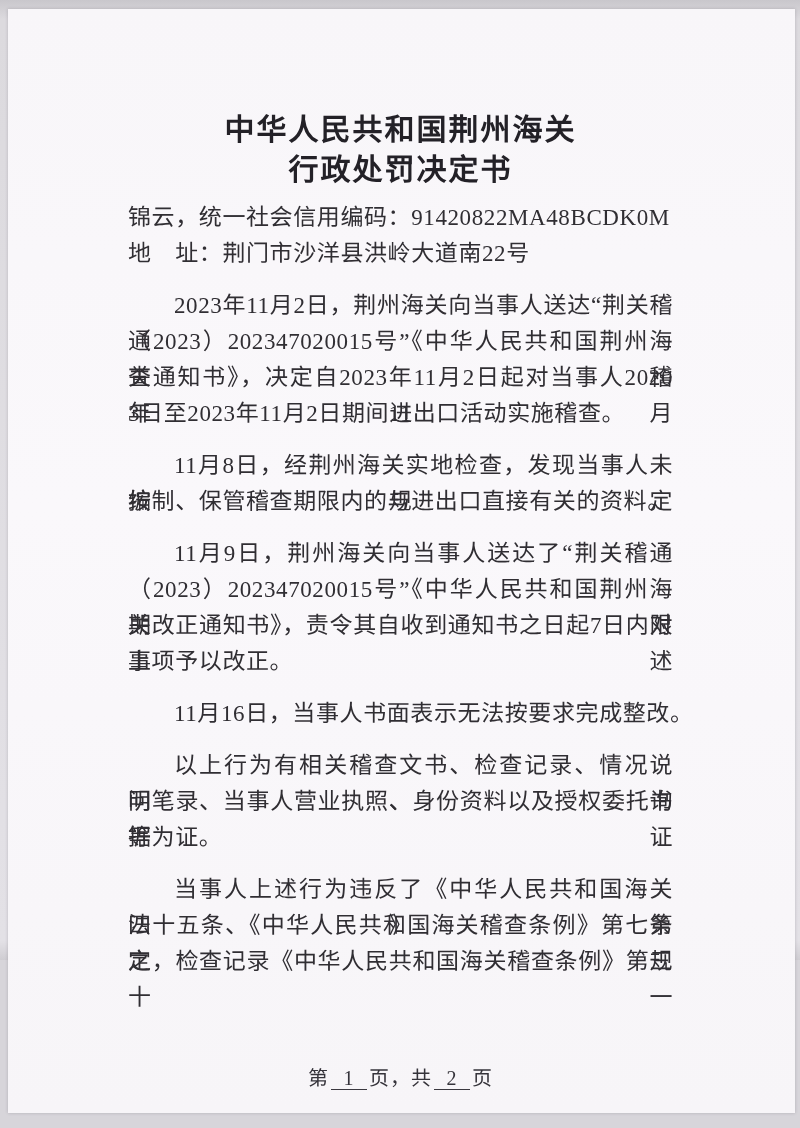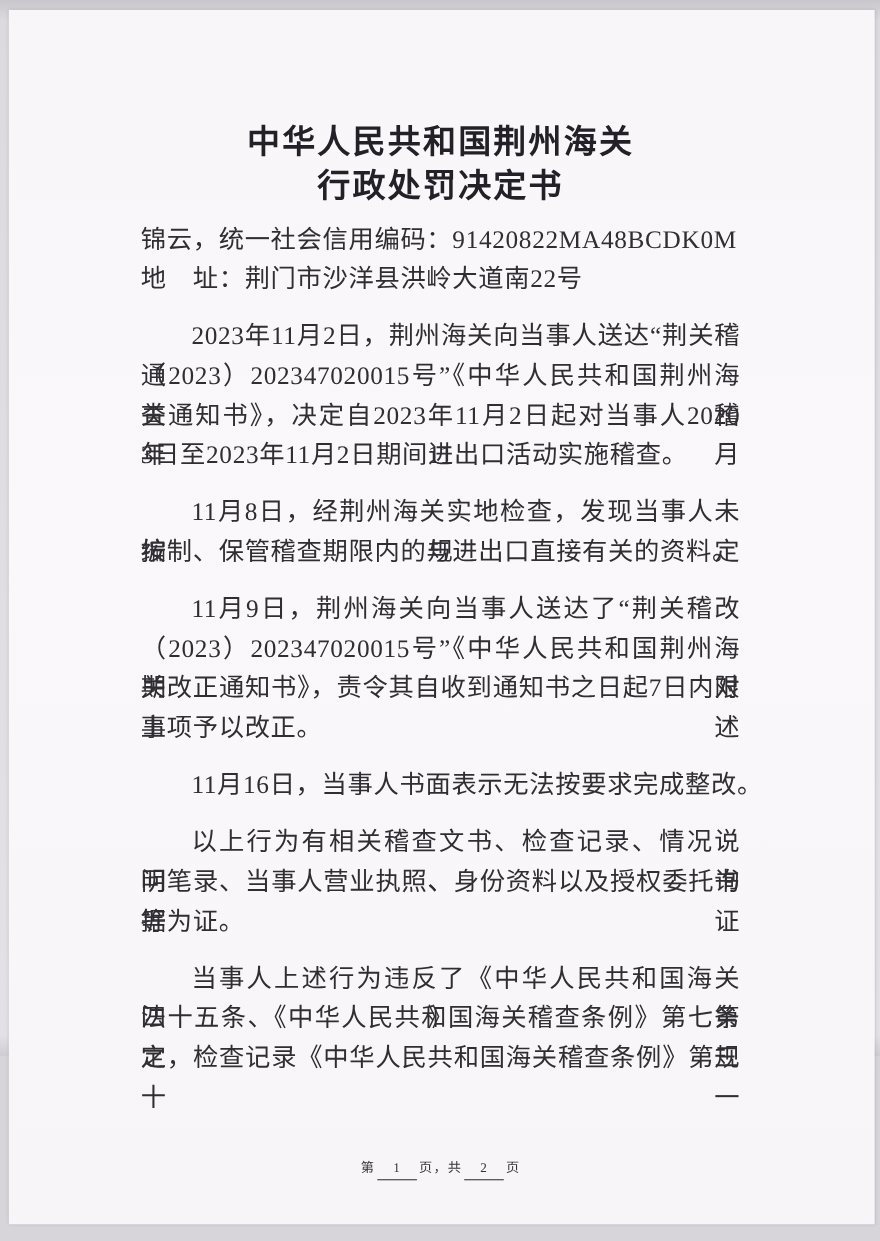--- a/index.html
+++ b/index.html
@@ -57,24 +57,24 @@
   }
   .line.justify {
     white-space: normal;
     text-align: justify;
     text-align-last: justify;
     text-justify: inter-character;
   }
   .line.indent { text-indent: 46px; margin-top: 16px; }
   .page-footer {
     position: absolute;
-    left: 0; bottom: 40px;
+    left: 0; bottom: 22px;
     width: 100%;
     text-align: center;
-    font-size: 12px;
+    font-size: 20px;
     letter-spacing: 1px;
     color: #35333a;
     margin-top: 29px;
   }
   .page-footer .pg-num {
     display: inline-block;
     min-width: 36px;
     text-align: center;
     border-bottom: 1.5px solid #3a383f;
     margin: 0 2px;
@@ -96,21 +96,21 @@
 
       <div class="body-lines">
         <p class="line">锦云，统一社会信用编码：91420822MA48BCDK0M</p>
         <p class="line">地　址：荆门市沙洋县洪岭大道南22号</p>
         <p class="line indent justify">2023年11月2日，荆州海关向当事人送达“荆关稽通</p>
         <p class="line justify">（2023）202347020015号”《中华人民共和国荆州海关稽</p>
         <p class="line justify">查通知书》，决定自2023年11月2日起对当事人2020年11月</p>
         <p class="line">3日至2023年11月2日期间进出口活动实施稽查。</p>
         <p class="line indent justify">11月8日，经荆州海关实地检查，发现当事人未按规定</p>
         <p class="line">编制、保管稽查期限内的与进出口直接有关的资料。</p>
-        <p class="line indent justify">11月9日，荆州海关向当事人送达了“荆关稽改</p>
+        <p class="line indent justify">11月9日，荆州海关向当事人送达了“荆关稽通</p>
         <p class="line justify">（2023）202347020015号”《中华人民共和国荆州海关限</p>
         <p class="line justify">期改正通知书》，责令其自收到通知书之日起7日内对上述</p>
         <p class="line">事项予以改正。</p>
         <p class="line indent">11月16日，当事人书面表示无法按要求完成整改。</p>
         <p class="line indent justify">以上行为有相关稽查文书、检查记录、情况说明、询</p>
         <p class="line justify">问笔录、当事人营业执照、身份资料以及授权委托书等证</p>
         <p class="line">据为证。</p>
         <p class="line indent justify">当事人上述行为违反了《中华人民共和国海关法》第</p>
         <p class="line justify">四十五条、《中华人民共和国海关稽查条例》第七条之规</p>
         <p class="line justify">定，检查记录《中华人民共和国海关稽查条例》第三十一</p>

